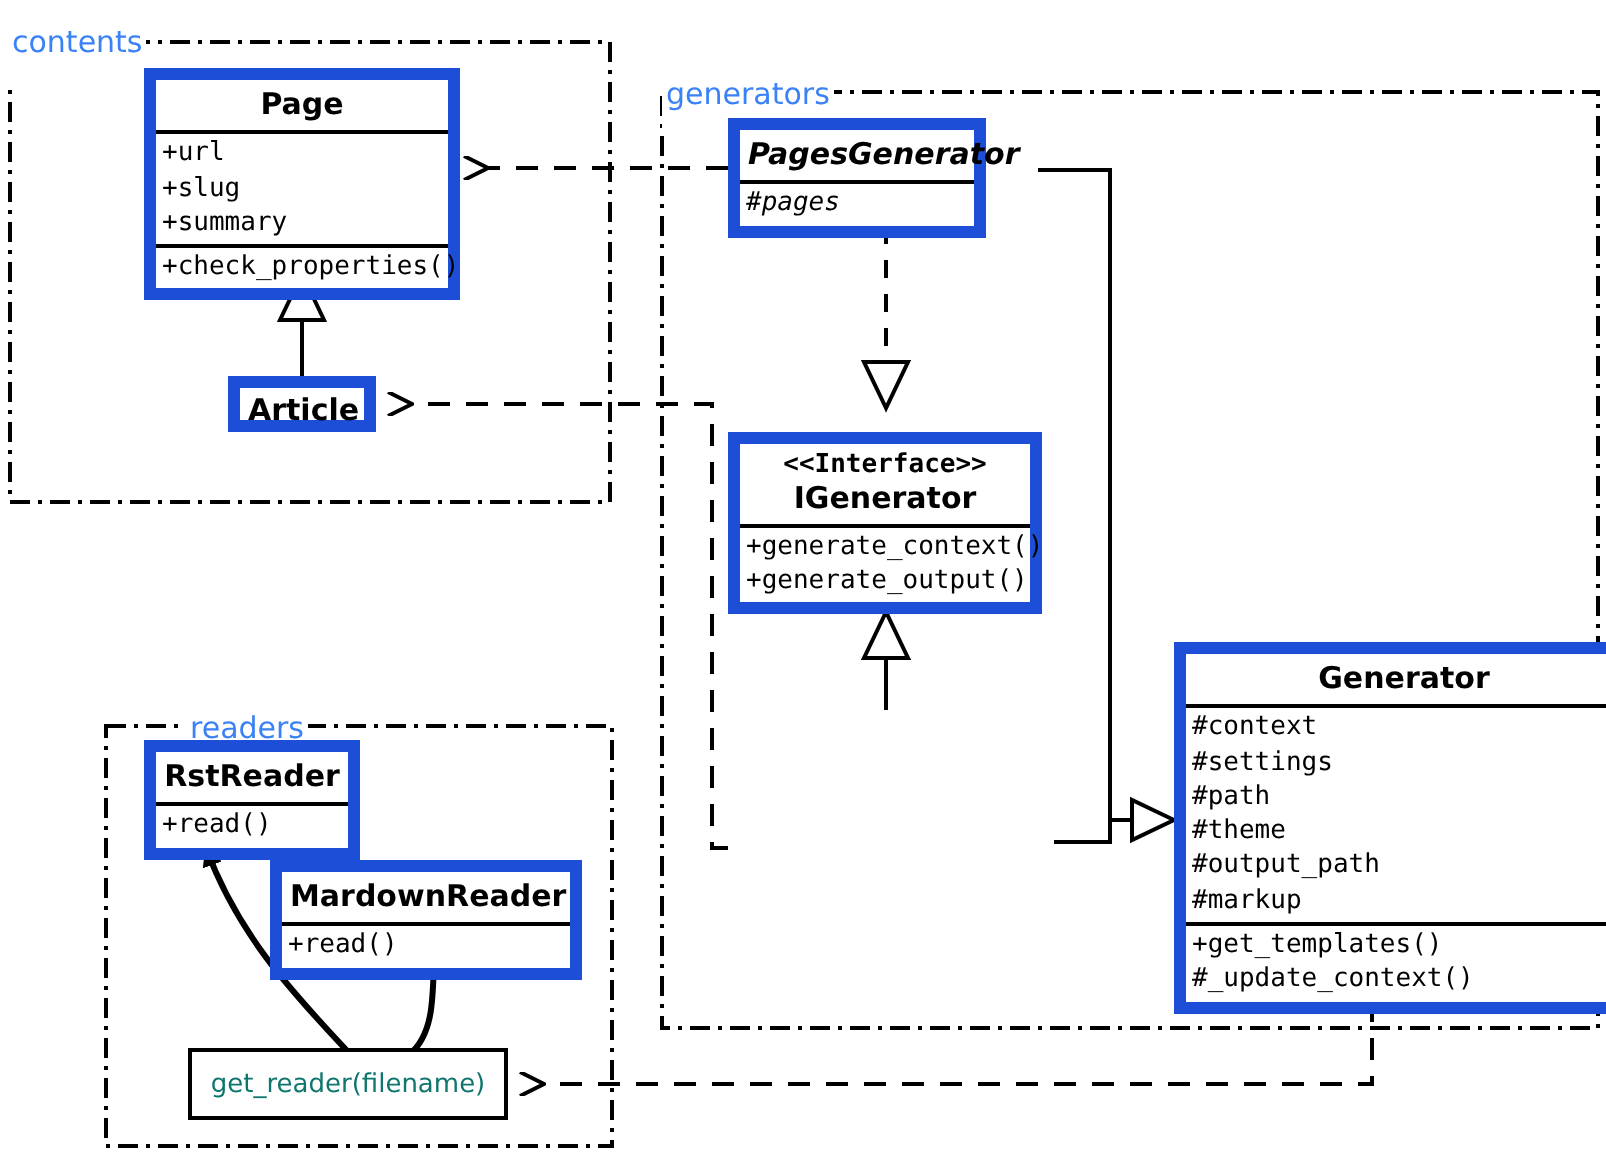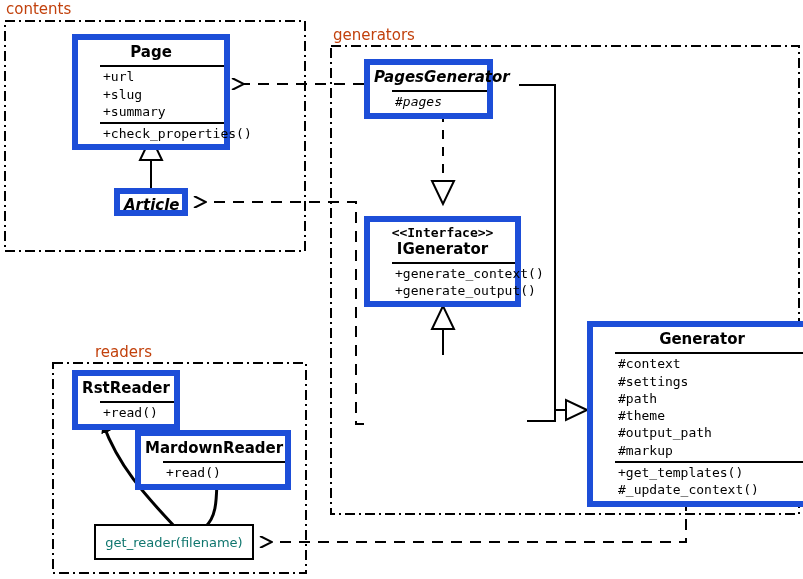--- a/index.html
+++ b/index.html
@@ -15,23 +15,23 @@
     position: relative;
     width: 803px;
     height: 579px;
     background: #ffffff;
     overflow: hidden;
   }
   .pkg-label {
     position: absolute;
     font-family: "DejaVu Sans", sans-serif;
     font-size: 15px;
-    color: #c2410c;
+    color: #3b82f6;
     background: #fff;
-    padding: 0 2px;
+    padding: 12px 2px;
     white-space: nowrap;
   }
   
   .umlbox {
     position: absolute;
     border: 6px solid #1d4ed8;
     box-sizing: border-box;
     background: #ffffff;
     font-family: "DejaVu Sans", sans-serif;
   }
@@ -52,21 +52,20 @@
     line-height: 1.2;
   }
   .umlbox .compartment {
     border-top: 2px solid #000;
     padding: 1px 3px 2px 3px;
     font-family: "DejaVu Sans Mono", monospace;
     font-size: 13px;
     line-height: 1.33;
     color: #000;
     white-space: nowrap;
-    margin-left: 22px;
   }
   .umlbox .compartment div {
     white-space: nowrap;
   }
   .plainbox {
     position: absolute;
     border: 2px solid #000;
     box-sizing: border-box;
     background: #fff;
     display: flex;
@@ -165,21 +164,21 @@
       <div>+url</div>
       <div>+slug</div>
       <div>+summary</div>
     </div>
     <div class="compartment">
       <div>+check_properties()</div>
     </div>
   </div>
 
   <div class="umlbox" style="left:114px; top:188px; width:74px; height:28px;">
-    <div class="title" style="padding:3px 4px;font-style:italic;">Article</div>
+    <div class="title" style="padding:3px 4px;">Article</div>
   </div>
 
   <div class="umlbox" style="left:364px; top:59px; width:129px;font-style:italic;">
     <div class="title">PagesGenerator</div>
     <div class="compartment">
       <div>#pages</div>
     </div>
   </div>
 
   <div class="umlbox" style="left:364px; top:216px; width:157px;">

